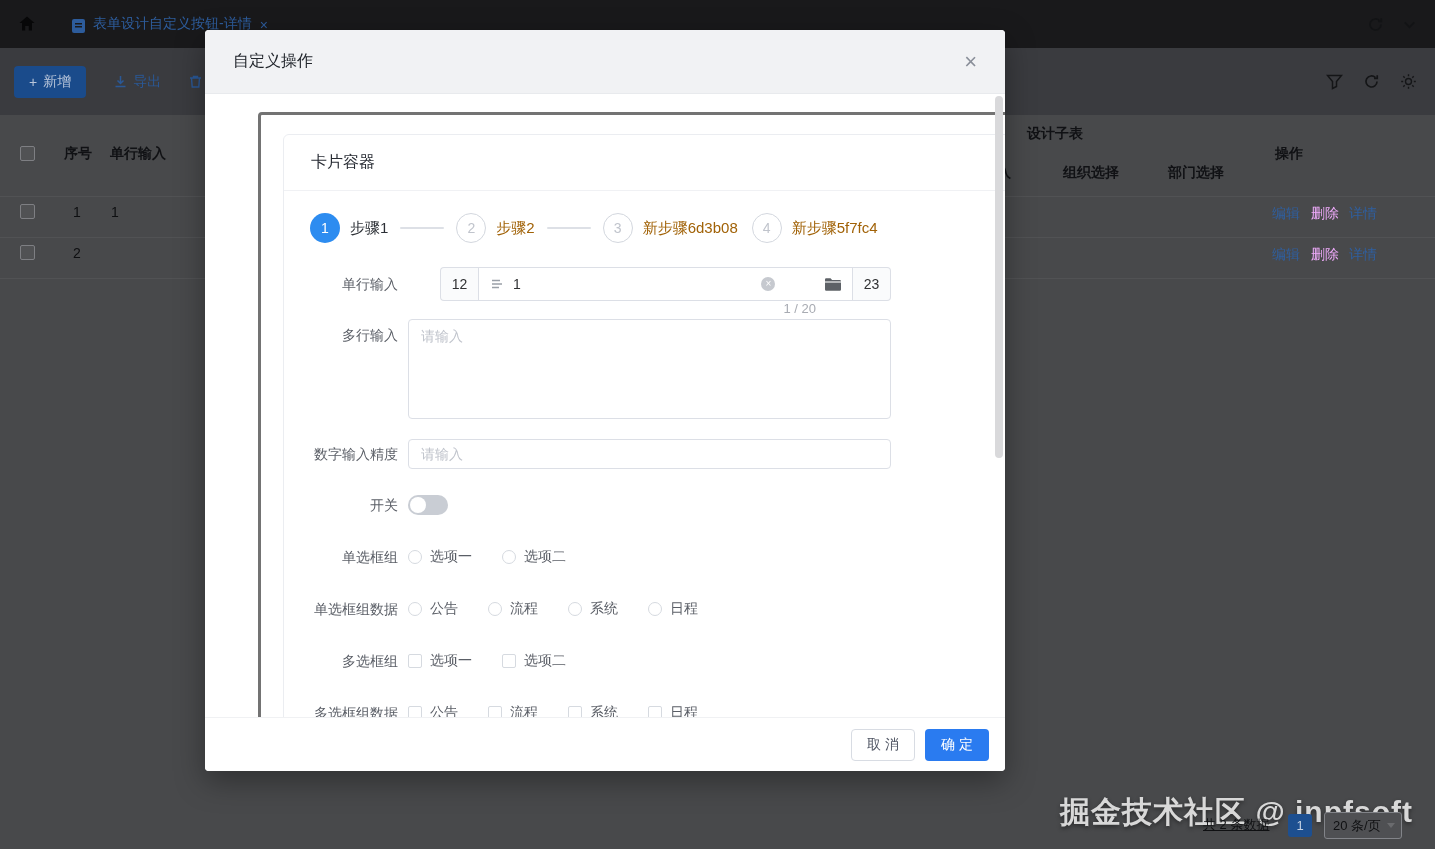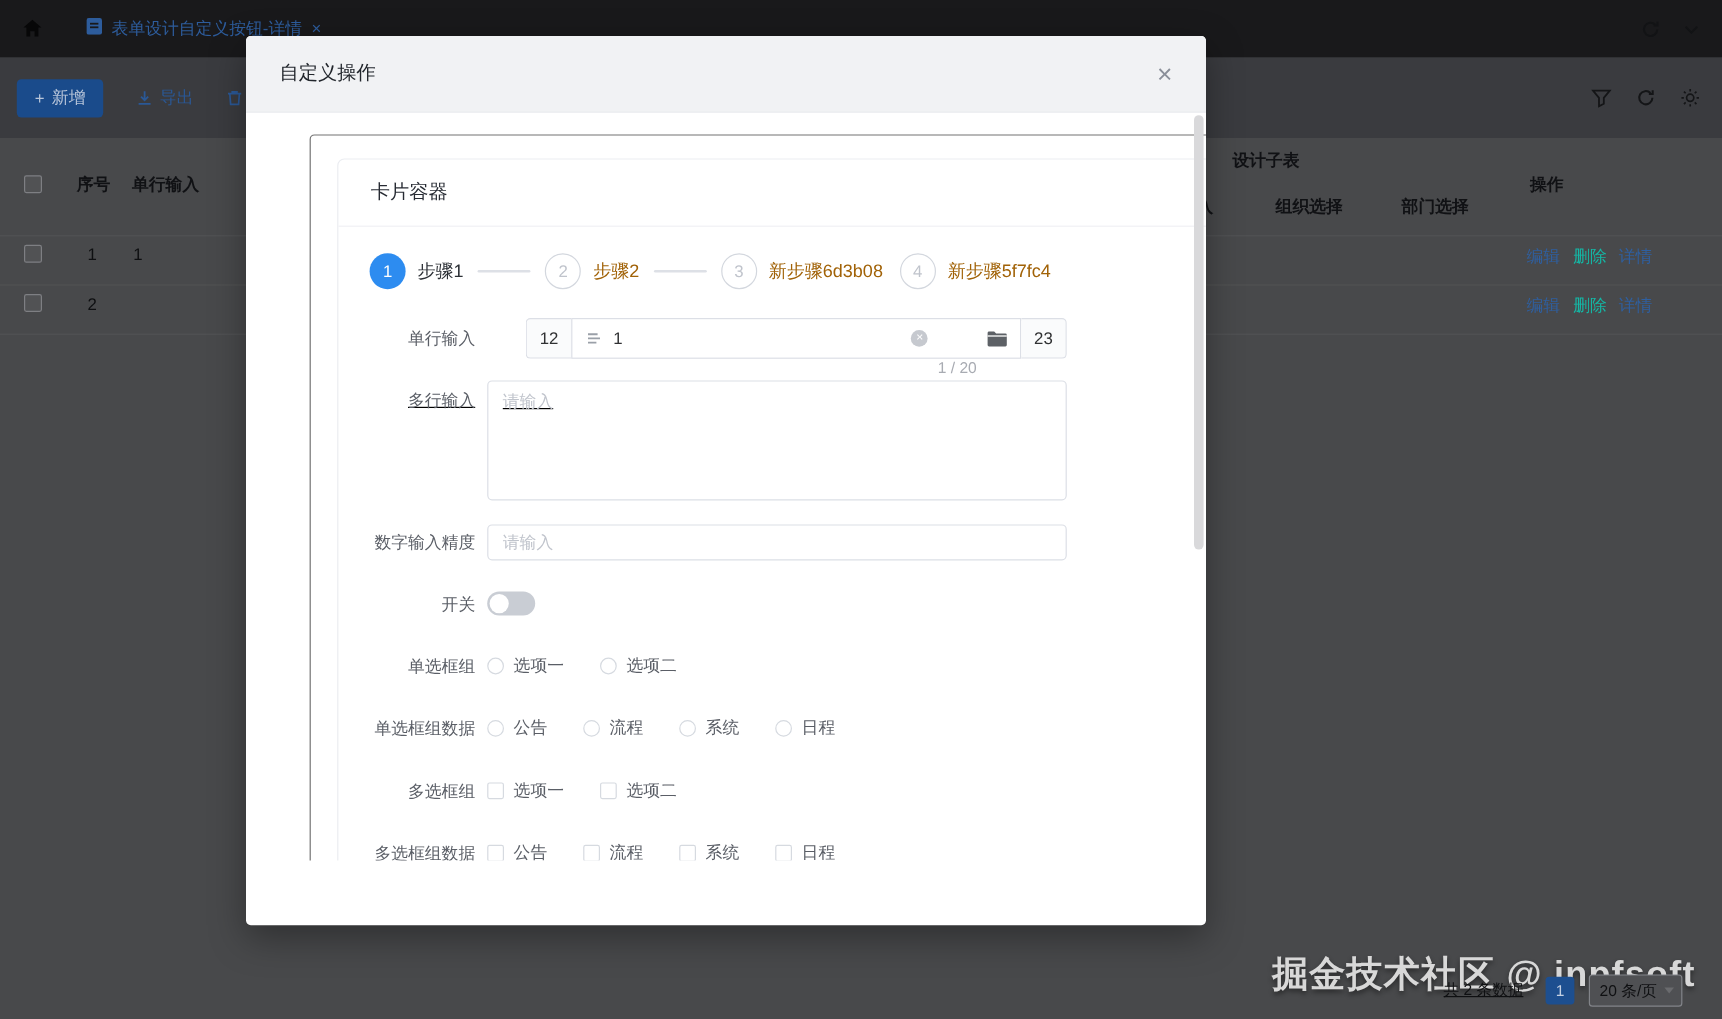--- a/index.html
+++ b/index.html
@@ -5,70 +5,70 @@
   * { margin:0; padding:0; box-sizing:border-box; }
   html,body { width:1435px; height:849px; }
   body {
     position:relative; overflow:hidden;
     font-family:"Liberation Sans", sans-serif;
     background:#48494b;
   }
   
   .topbar { position:absolute; top:0; left:0; right:0; height:48px; background:#19191b; display:flex; align-items:center; }
   .home-ic { margin-left:18px; color:#070708; display:flex; }
-  .tab { display:flex; align-items:flex-start; gap:8px; margin-left:36px; color:#2d5c9c; font-size:14px; }
+  .tab { display:flex; align-items:flex-end; gap:8px; margin-left:36px; color:#2d5c9c; font-size:14px; }
   .topbar-right { margin-left:auto; margin-right:18px; display:flex; gap:18px; color:#121315; align-items:center; }
 
   .toolbar { position:absolute; top:48px; left:0; right:0; height:67px; background:#3a3b3f; display:flex; align-items:center; }
   .btn-add { margin-left:14px; height:32px; padding:0 15px; background:#1a4b8b; border-radius:4px; color:#b9c6da; font-size:14px; display:flex; align-items:center; gap:6px; border:none; }
   .tool-link { display:flex; align-items:center; gap:5px; color:#2a5896; font-size:14px; margin-left:27px; background:none; border:none; }
   .toolbar-right { margin-left:auto; margin-right:18px; display:flex; gap:20px; color:#141517; align-items:center; }
 
   .th { position:absolute; font-size:14px; color:#101114; font-weight:700; white-space:nowrap; }
   .td { position:absolute; font-size:14px; color:#0e0f11; white-space:nowrap; }
   .cbx { position:absolute; width:15px; height:15px; border:1px solid #7e7f83; border-radius:2px; background:rgba(255,255,255,.05); }
   .rowline { position:absolute; left:0; right:0; height:1px; background:rgba(255,255,255,.05); }
   .link { position:absolute; font-size:14px; white-space:nowrap; cursor:pointer; }
   .link.blue { color:#2f5f9f; }
-  .link.red  { color:#14b8a6; }
+  .link.red  { color:#f0abfc; }
 
   .pg-total { position:absolute; left:1203px; top:816px; font-size:13px; color:#0f1012;text-decoration:underline; }
   .pg-page { position:absolute; left:1288px; top:814px; width:24px; height:23px; background:#1d4f90; border-radius:3px; color:#c4d0e2; font-size:13px; display:flex; align-items:center; justify-content:center; }
   .pg-size { position:absolute; left:1324px; top:812px; width:78px; height:27px; border:1px solid #828489; border-radius:3px; background:#4f5053; color:#0f1012; font-size:13px; display:flex; align-items:center; padding:0 6px 0 8px; }
   .pg-caret { margin-left:auto; width:0; height:0; border-left:4px solid transparent; border-right:4px solid transparent; border-top:5px solid #6a6b6e; }
 
   .watermark { position:absolute; right:22px; top:792px; font-size:30px; font-weight:bold; color:#d8d8d8; letter-spacing:1px; text-shadow:0 2px 4px rgba(0,0,0,.45); white-space:nowrap; }
 
   
   .modal { position:absolute; left:205px; top:30px; width:800px; height:741px; background:#fff; border-radius:4px; box-shadow:0 10px 30px rgba(0,0,0,.35); z-index:10; overflow:hidden; }
   .modal-header { height:64px; background:#f1f2f4; border-bottom:1px solid #e8eaed; display:flex; align-items:center; padding:0 28px; }
   .modal-title { font-size:16px; color:#22262c; }
   .modal-close { margin-left:auto; color:#8a8f99; font-size:22px; line-height:1; cursor:pointer; background:none; border:none; }
   .modal-body { position:relative; height:623px; background:#fff; overflow:hidden; }
-  .panel { position:absolute; left:53px; top:18px; width:798px; height:660px; border:1px solid #737373; border-radius:4px; }
+  .panel { position:absolute; left:53px; top:18px; width:798px; height:660px; border:3px solid #737373; border-radius:4px; }
   .card { margin:19px 28px 0 22px; border:1px solid #ebedf1; border-radius:6px; height:620px; }
   .card-header { padding:17px 27px; font-size:16px; color:#272b33; border-bottom:1px solid #f0f1f4; }
   .card-body { padding:22px 14px 0 26px; }
 
   .steps { display:flex; align-items:center; }
   .step { display:flex; align-items:center; }
   .step-circle { width:30px; height:30px; border-radius:50%; display:flex; align-items:center; justify-content:center; font-size:14px; flex:none; }
   .step.active .step-circle { background:#2d8cf0; color:#fff; }
   .step.todo .step-circle { background:#fff; border:1px solid #d3d7de; color:#c0c4cc; }
   .step-label { margin-left:10px; font-size:15px; white-space:nowrap; }
   .step.active .step-label { color:#2c3036; }
   .step.todo .step-label { color:#a16207;text-align:center; }
   .step-line { width:44px; height:2px; border-radius:1px; background:#dde0e6; margin:0 12px; flex:none; }
   .step-gap { width:14px; flex:none; }
 
   .form { margin-top:24px; }
   .frow { display:flex; }
   .frow.center { align-items:center; }
   .flabel { width:88px; min-width:88px; text-align:right; margin-right:10px; font-size:14px; color:#5a5e66; line-height:20px; white-space:nowrap; }
-  .mb18{margin-bottom:18px;} .mb20{margin-bottom:20px;text-decoration:underline;} .mb26{margin-bottom:26px;} .mb32{margin-bottom:32px;}
+  .mb18{margin-bottom:18px;} .mb20{margin-bottom:20px;} .mb26{margin-bottom:26px;} .mb32{margin-bottom:32px;}
   .pt6{padding-top:6px;}
 
   .igroup { display:flex; width:483px; height:34px; }
   .iaddon { width:38px; background:#fafbfc; border:1px solid #dcdfe6; display:flex; align-items:center; justify-content:center; font-size:14px; color:#303133; flex:none; }
   .iaddon.l { border-radius:4px 0 0 4px; border-right:none;margin-left:32px; }
   .iaddon.r { border-radius:0 4px 4px 0; border-left:none; }
   .ibody { flex:1; border:1px solid #dcdfe6; display:flex; align-items:center; padding:0 10px; gap:8px; background:#fff; }
   .ival { font-size:14px; color:#303133; }
   .spacer { flex:1; }
   .clear-ic { width:14px; height:14px; border-radius:50%; background:#c6c9cf; color:#fff; font-size:10px; display:flex; align-items:center; justify-content:center; line-height:1; cursor:pointer; flex:none; }
@@ -355,13 +355,17 @@
               </span>
             </div>
           </div>
 
         </div>
       </div>
     </div>
     <div class="scroll-thumb"></div>
   </div>
 
+  <div class="modal-footer">
+    <button class="btn btn-cancel">取 消</button>
+    <button class="btn btn-confirm">确 定</button>
+  </div>
 </div>
 
 </body></html>

